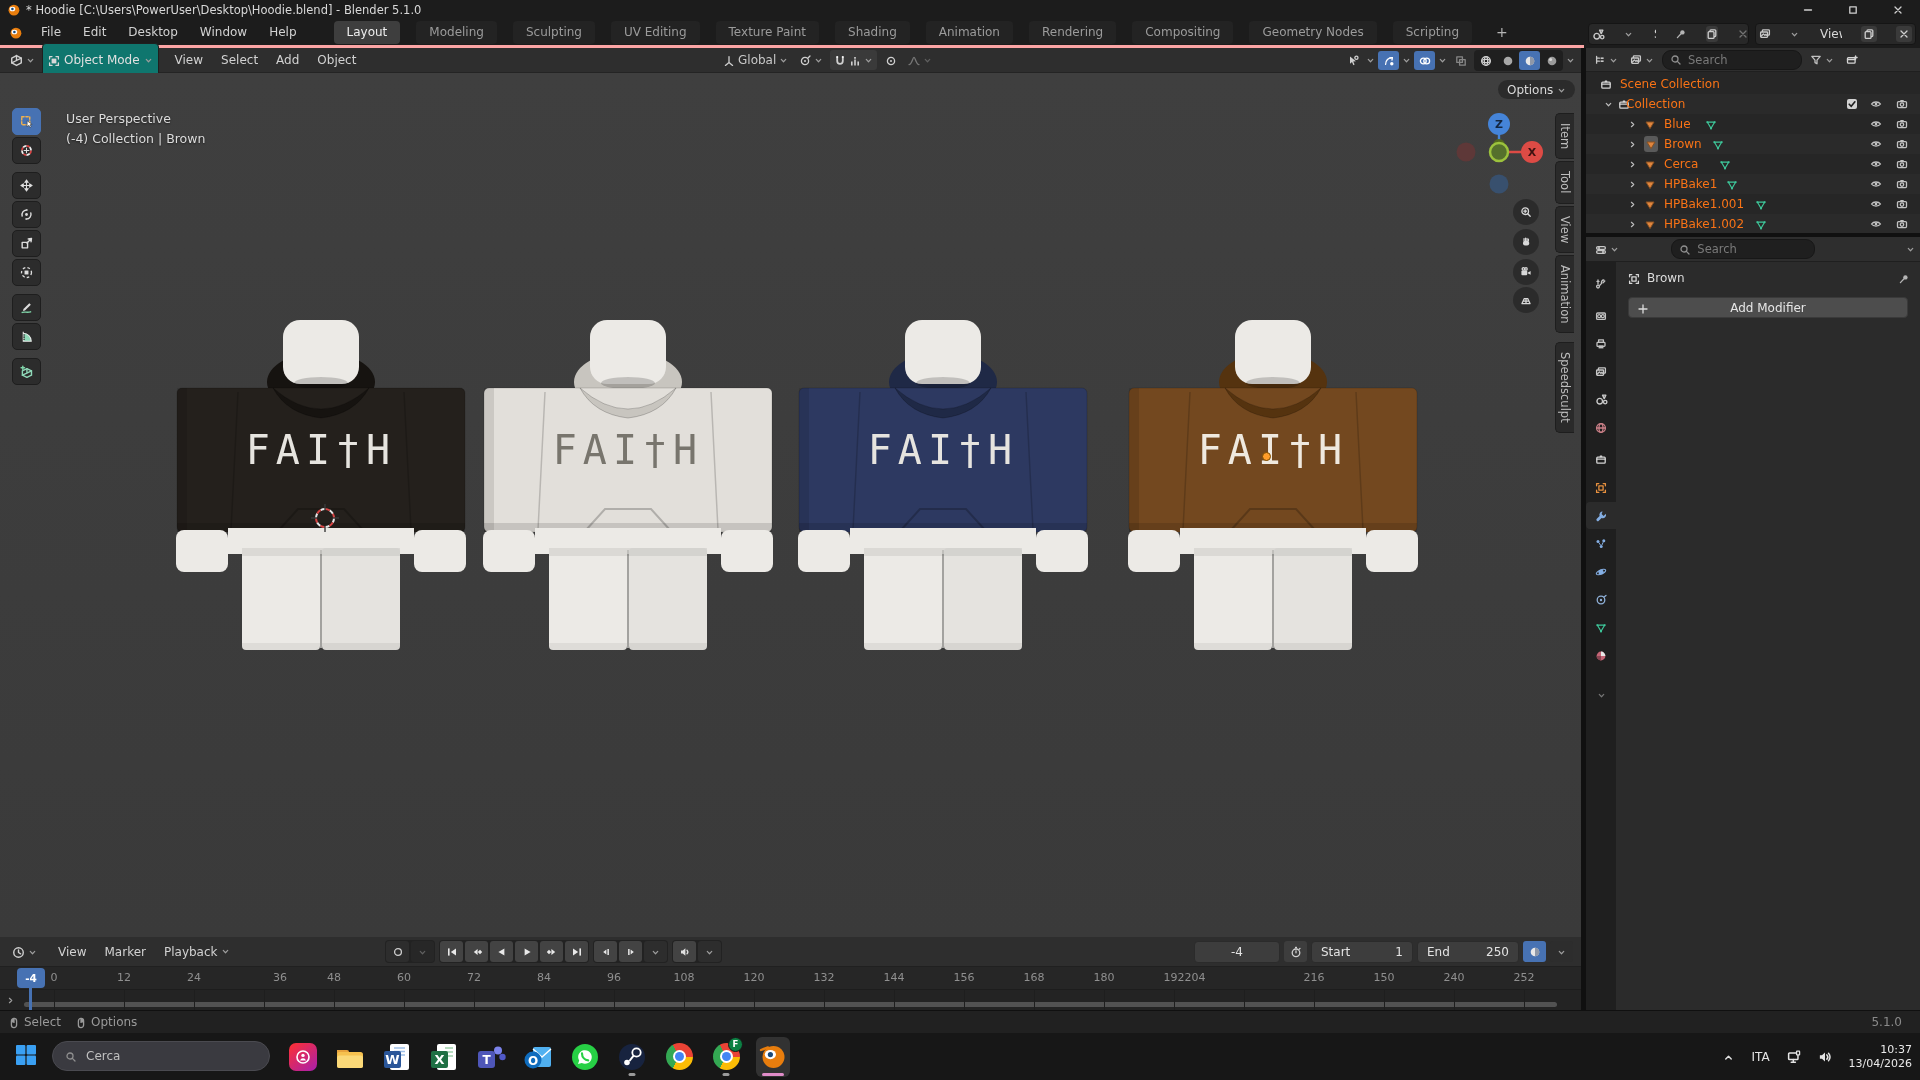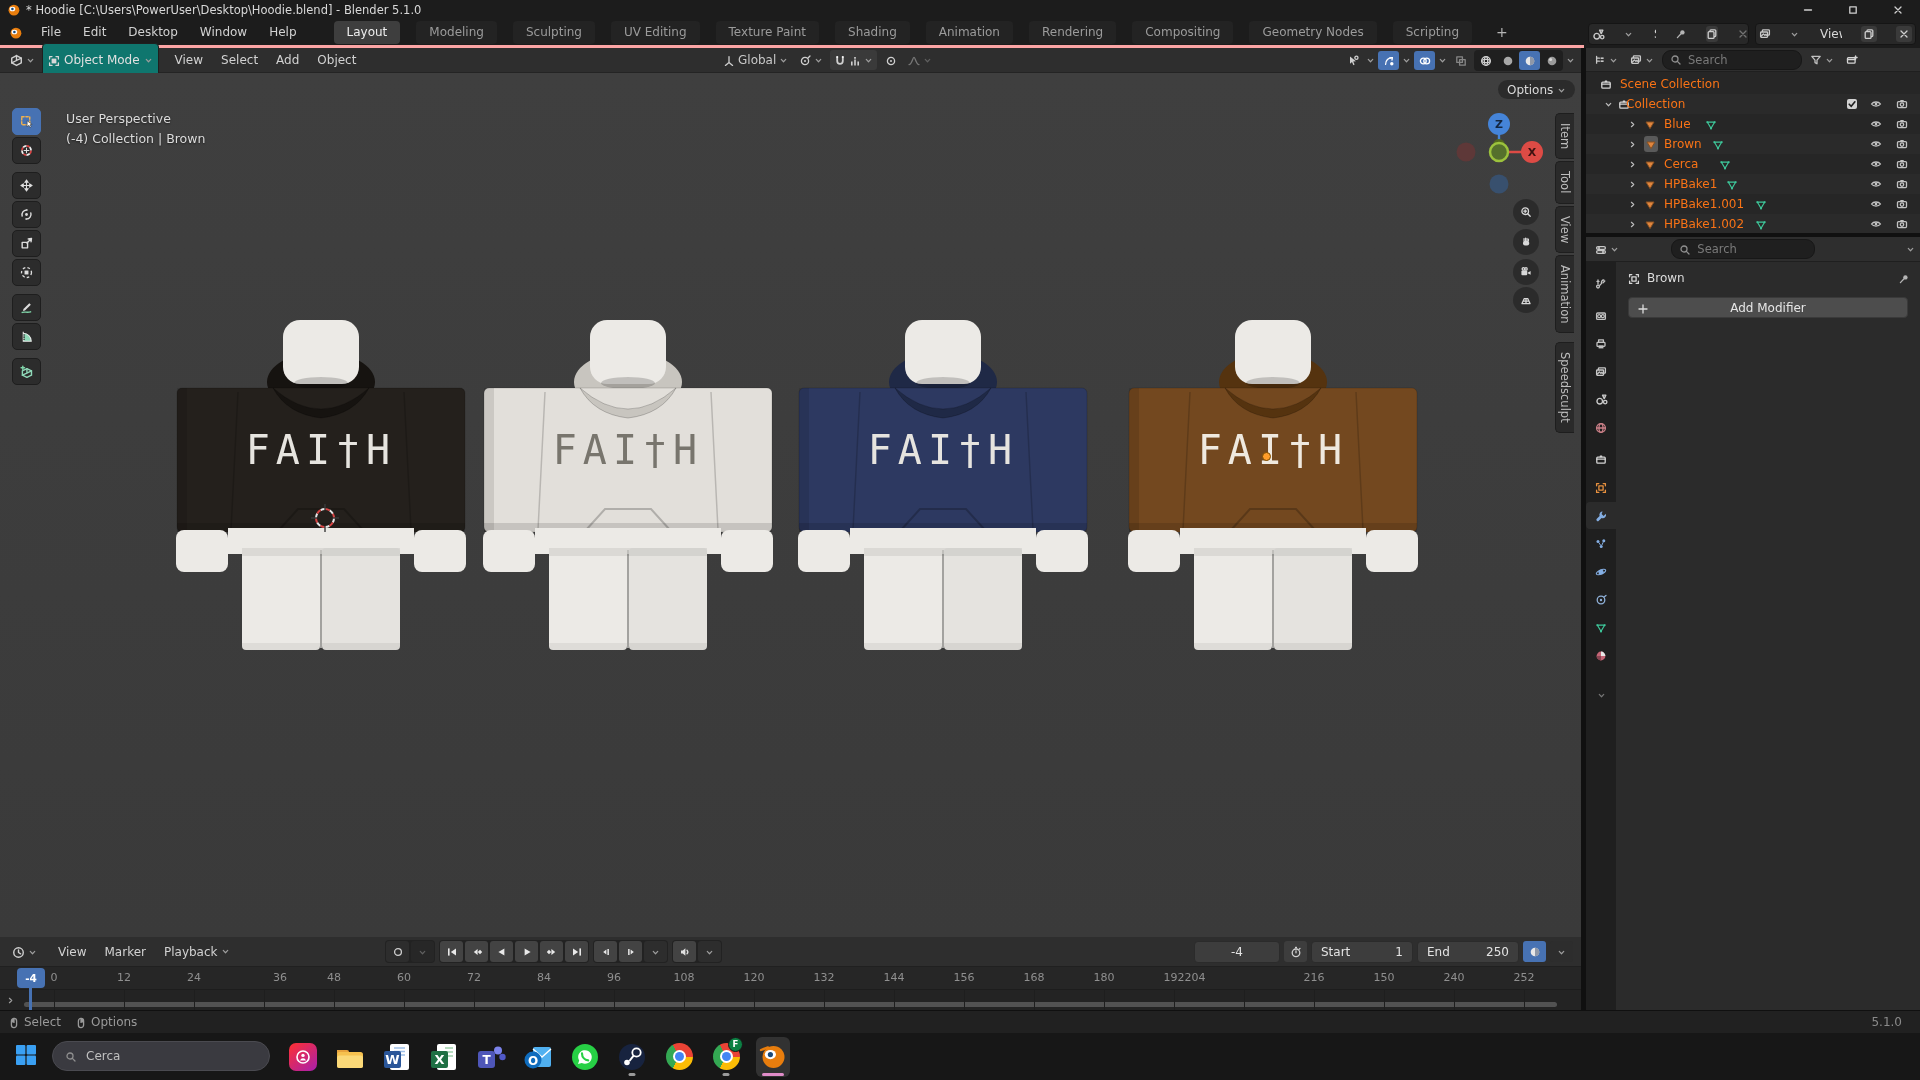--- a/index.html
+++ b/index.html
@@ -1263,14 +1263,33 @@
         <div class="app-tile active">
           <svg class="ic" width="31" height="31" viewBox="0 0 31 31">
             <circle cx="15.5" cy="16" r="11" fill="#e87d0d"></circle>
             <ellipse cx="12.4" cy="13.6" rx="5.6" ry="4.6" fill="#fff"></ellipse>
             <circle cx="12.4" cy="13.6" r="2.6" fill="#1b4a7a"></circle>
             <path d="M3 9 L10 6.4" stroke="#e87d0d" stroke-width="2.4" stroke-linecap="round"></path>
           </svg>
           <span class="active-bar"></span>
         </div>
       </div>
+    <div class="tray">
+      <span><svg class="ic" width="11" height="11" viewBox="0 0 10 10">
+            <path d="M2.5 6.4 L5 3.8 L7.5 6.4" fill="none" stroke="#e0e0e0" stroke-width="1.3" stroke-linecap="round" stroke-linejoin="round"></path>
+          </svg></span>
+      <span>ITA</span>
+      <span><svg class="ic" width="14" height="14" viewBox="0 0 12 12">
+            <rect x="1.4" y="2.6" width="8" height="5.6" rx=".8" fill="none" stroke="#e4e4e4" stroke-width="1.3" stroke-linecap="round" stroke-linejoin="round"></rect>
+            <path d="M3.6 10.4 H7.2 M5.4 8.2 V10.4" fill="none" stroke="#e4e4e4" stroke-width="1.3" stroke-linecap="round" stroke-linejoin="round"></path>
+            <rect x="8.2" y="1" width="2.6" height="3.2" rx=".4" fill="#171717" stroke="#e4e4e4" stroke-width="1.1"></rect>
+          </svg></span>
+      <span><svg class="ic" width="14" height="14" viewBox="0 0 12 12">
+            <path d="M1.6 4.6 H3.4 L6 2.2 V9.8 L3.4 7.4 H1.6 Z" fill="#e4e4e4"></path>
+            <path d="M7.6 4.2 A2.6 2.6 0 0 1 7.6 7.8 M9 2.8 A4.6 4.6 0 0 1 9 9.2" fill="none" stroke="#e4e4e4" stroke-width="1.3" stroke-linecap="round" stroke-linejoin="round"></path>
+          </svg></span>
+      <div class="clockblk">
+        <div>10:37</div>
+        <div>13/04/2026</div>
+      </div>
+    </div>
   </div>
 </div>
 
 </body></html>

